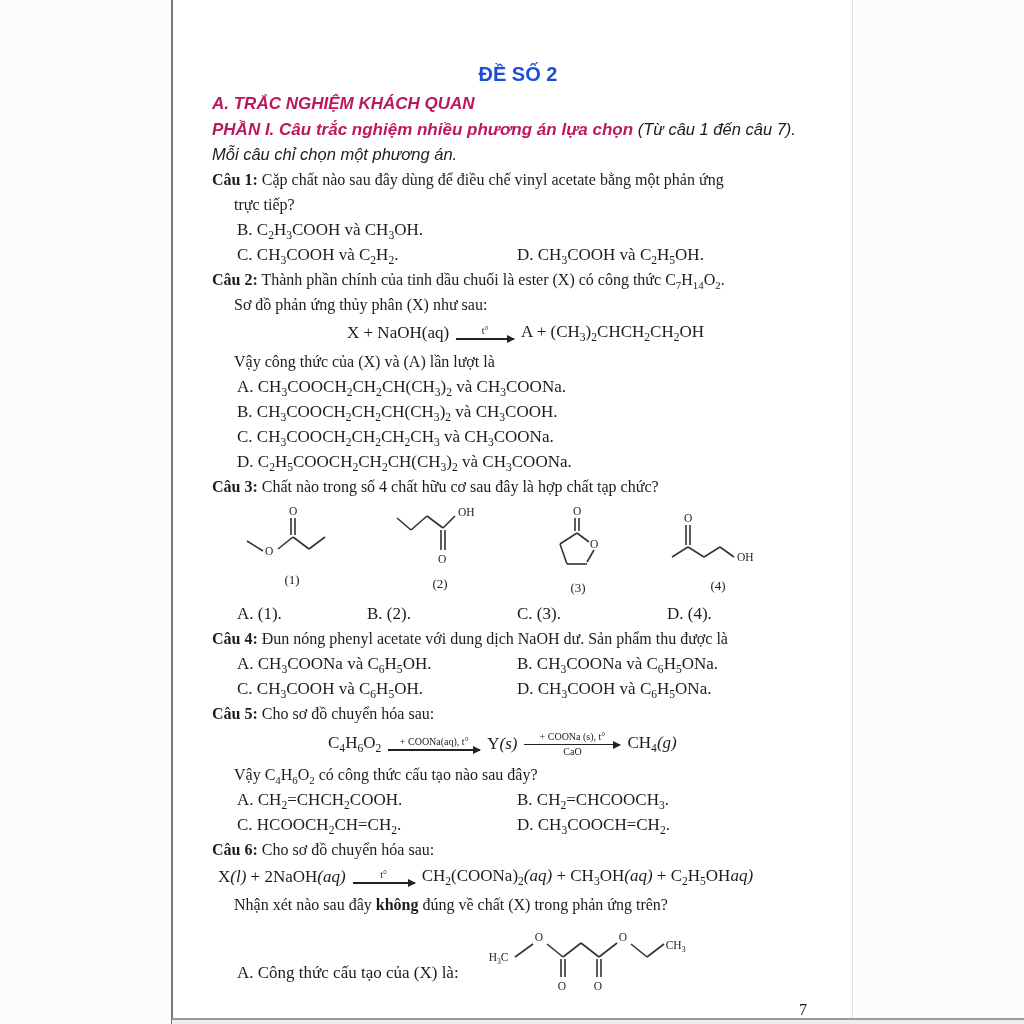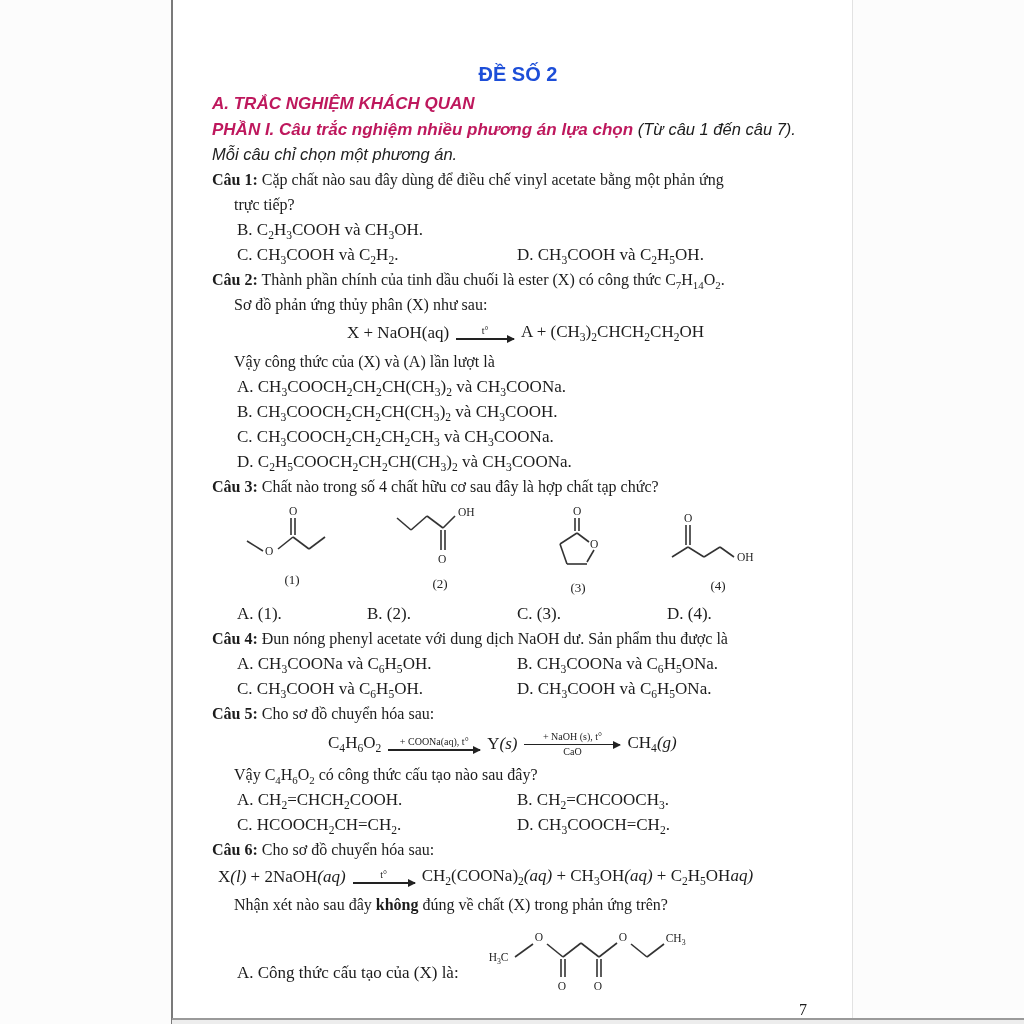--- a/index.html
+++ b/index.html
@@ -195,21 +195,21 @@
 
     <div class="ln"><b>Câu 5:</b> Cho sơ đồ chuyển hóa sau:</div>
     <div class="eq eq-q5">
       <span>C<sub>4</sub>H<sub>6</sub>O<sub>2</sub></span>
       <span class="arrow">
         <span class="ar-above">+ COONa(aq), t°</span>
         <span class="ar-line" style="width:92px"></span>
       </span>
       <span>Y<i>(s)</i></span>
       <span class="arrow">
-        <span class="ar-above">+ NaOH (s), t°</span>
+        <span class="ar-above">+ COONa (s), t°</span>
         <span class="ar-line" style="width:96px"></span>
         <span class="ar-below">CaO</span>
       </span>
       <span>CH<sub>4</sub><i>(g)</i></span>
     </div>
     <div class="ln ind">Vậy C<sub>4</sub>H<sub>6</sub>O<sub>2</sub> có công thức cấu tạo nào sau đây?</div>
     <div class="opts2">
       <span>A. CH<sub>2</sub>=CHCH<sub>2</sub>COOH.</span>
       <span>B. CH<sub>2</sub>=CHCOOCH<sub>3</sub>.</span>
     </div>
@@ -245,19 +245,19 @@
             <line x1="112" y1="36" x2="130" y2="22"></line>
             <line x1="144" y1="23" x2="160" y2="36"></line>
             <line x1="160" y1="36" x2="177" y2="23"></line>
           </g>
         </svg>
         <span class="atom" style="left:2px;top:30px;">H<sub>3</sub>C</span>
         <span class="atom" style="left:48px;top:10px;">O</span>
         <span class="atom" style="left:71px;top:59px;">O</span>
         <span class="atom" style="left:107px;top:59px;">O</span>
         <span class="atom" style="left:132px;top:10px;">O</span>
-        <span class="atom" style="left:179px;top:11px;">CH<sub>3</sub></span>
+        <span class="atom" style="left:179px;top:18px;">CH<sub>3</sub></span>
       </div>
     </div>
 
     <div class="pageno">7</div>
   </div>
 </div>
 
 </body></html>

